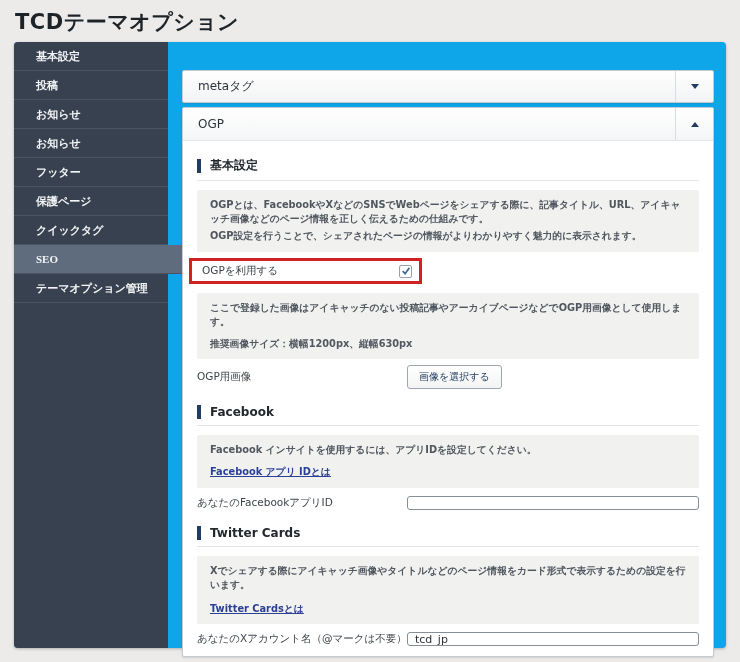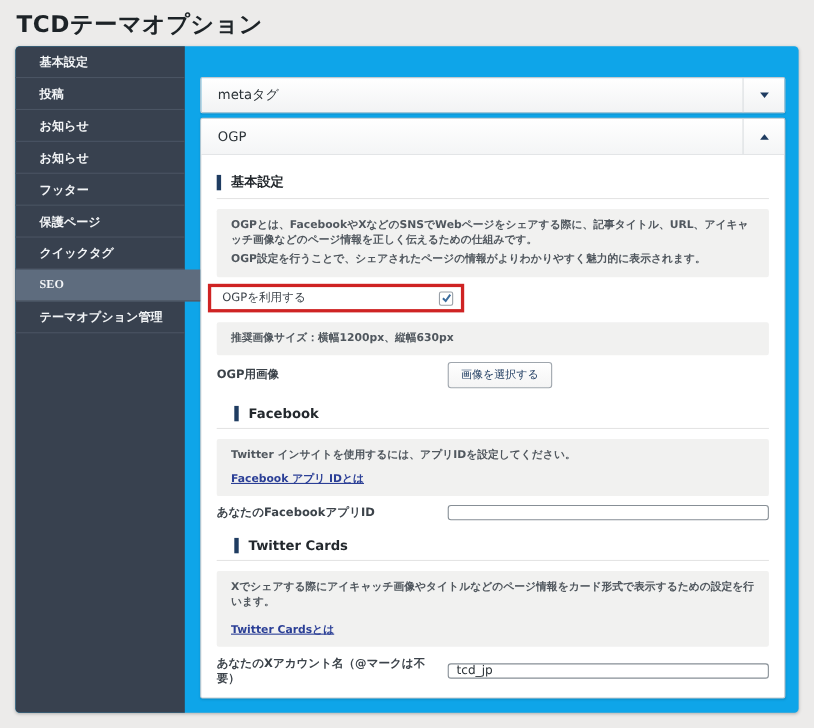--- a/index.html
+++ b/index.html
@@ -35,39 +35,39 @@
   .tri-down { border-top:5px solid #1f3c61; }
   .tri-up { border-bottom:5px solid #1f3c61; }
 
   .card { margin-top:4px; background:#fff; border:1px solid #c6cbd0; border-radius:2px;
     position:relative; box-shadow:0 1px 2px rgba(0,0,0,.12); }
   .card .acc-bar { border:none; border-bottom:1px solid #e3e5e7; border-radius:2px 2px 0 0;
     box-shadow:none; background:linear-gradient(#ffffff,#f4f5f6); }
   .card-body { padding:8px 14px 10px; }
 
   .sec { display:flex; align-items:center; margin:8px 0 0; font-size:12px; font-weight:700; color:#23282d; }
-  .sec.mt { margin-top:16px;margin-left:16px; }
+  .sec.mt { margin-top:16px; }
   .sec-bar { width:4px; height:14px; background:#1f3c61; margin-right:9px; }
   .rule { border-top:1px solid #e4e4e4; margin-top:6px; }
 
   .info-box { background:#f1f1f0; border-radius:2px; padding:5px 13px; margin-top:9px;
     font-size:9.8px; color:#50575e; line-height:1.45; }
   .info-box p { margin:3px 0;font-weight:bold; }
   .ilink { color:#2b3f96; text-decoration:underline; cursor:pointer; }
 
   .red-row { display:flex; align-items:flex-end; justify-content:space-between;
     width:233px; margin:6px 0 0 -8px; border:3px solid #cf2323; padding:3px 7px 3px 10px; }
   .lbl { font-size:10.5px; color:#3c434a; }
   .checkbox { width:13px; height:13px; border:1px solid #99a0a7; border-radius:2px;
     background:#fff; display:inline-flex; align-items:center; justify-content:center; cursor:pointer; }
   .checkbox svg { visibility:hidden; }
   .checkbox.checked svg { visibility:visible; }
 
   .form-row { display:flex; align-items:center; margin-top:8px; }
-  .form-row .lbl { flex:0 0 210px;font-weight:bold; }
+  .form-row .lbl { flex:0 0 210px; }
   .form-row.img { margin-top:6px; }
 
   .ghost-btn { font-size:10px; color:#1f3c61; background:linear-gradient(#ffffff,#f4f4f4);
     border:1px solid #9fa6ad; border-radius:3px; padding:4px 11px; cursor:pointer;
     font-family:Liberation Mono, monospace; }
   .text-input { width:292px; height:14px; border:1px solid #878f96; border-radius:3px;
     font-size:11px; padding:0 7px; color:#2c3338; background:#fff; font-family:inherit; }
 </style>
 </head>
 <body>
@@ -121,36 +121,37 @@
         <div class="red-row">
           <span class="lbl">OGPを利用する</span>
           <span class="checkbox checked">
             <svg width="10" height="10" viewBox="0 0 12 12">
                 <path d="M2 6.2l3 3 5-7" stroke="#3c6d9e" stroke-width="2.2" fill="none"></path>
               </svg>
           </span>
         </div>
 
         <div class="info-box">
+          <p style="margin-bottom:8px">ここで登録した画像はアイキャッチのない投稿記事やアーカイブページなどでOGP用画像として使用します。</p>
           <p>推奨画像サイズ：横幅1200px、縦幅630px</p>
         </div>
 
         <div class="form-row img">
           <span class="lbl">OGP用画像</span>
           <button class="ghost-btn">画像を選択する</button>
         </div>
 
         <h2 class="sec mt">
           <span class="sec-bar"></span>
           <span>Facebook</span>
         </h2>
         <div class="rule"></div>
 
         <div class="info-box">
-          <p style="margin-bottom:8px">Twitter インサイトを使用するには、アプリIDを設定してください。</p>
+          <p style="margin-bottom:8px">Facebook インサイトを使用するには、アプリIDを設定してください。</p>
           <p><a class="ilink">Facebook アプリ IDとは</a></p>
         </div>
 
         <div class="form-row">
           <span class="lbl">あなたのFacebookアプリID</span>
           <input class="text-input" type="text" value="" style="">
         </div>
 
         <h2 class="sec mt">
           <span class="sec-bar"></span>

